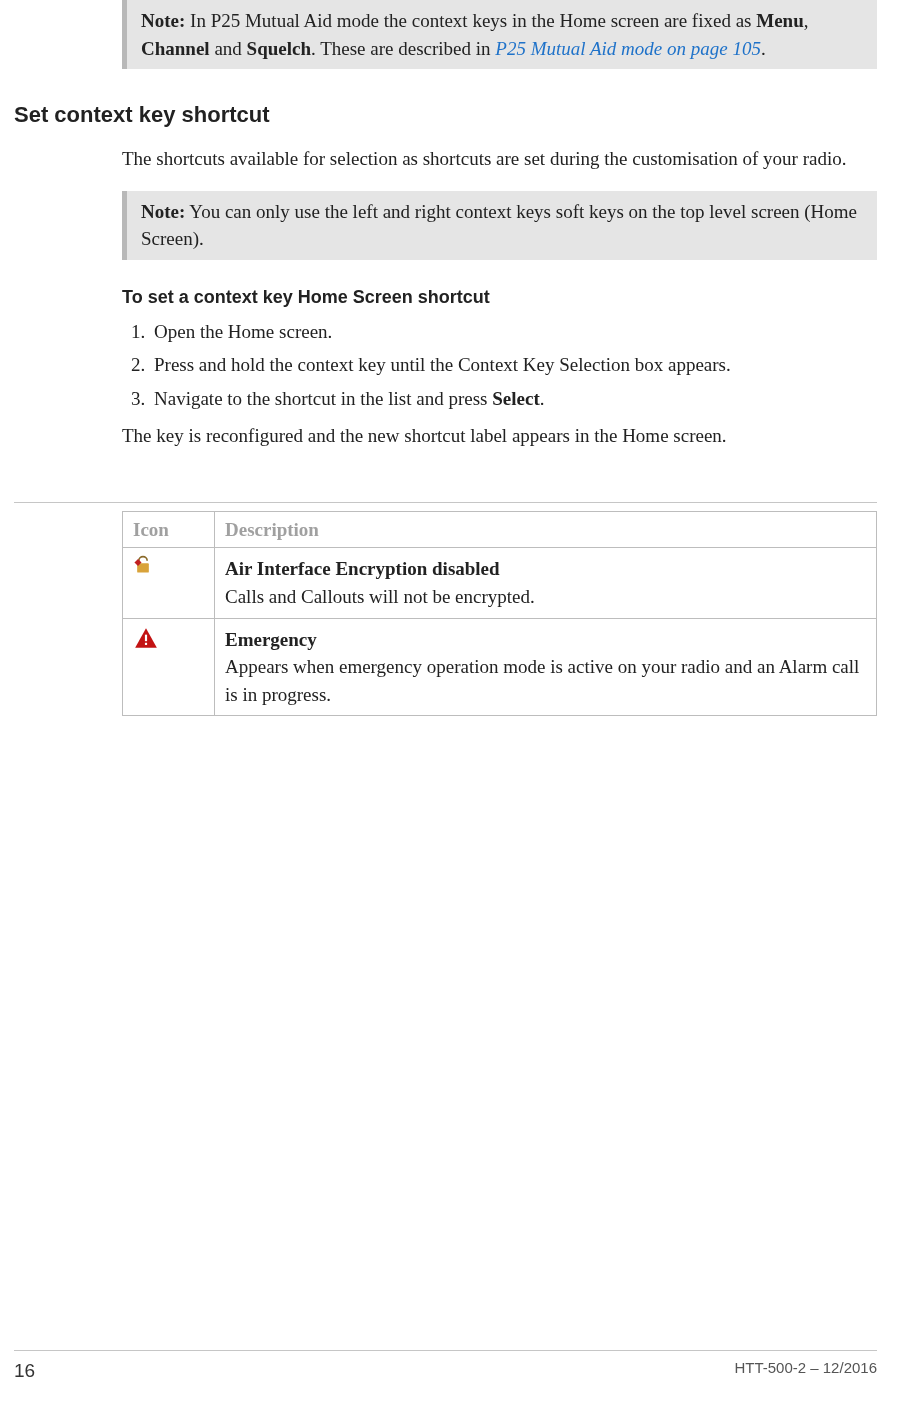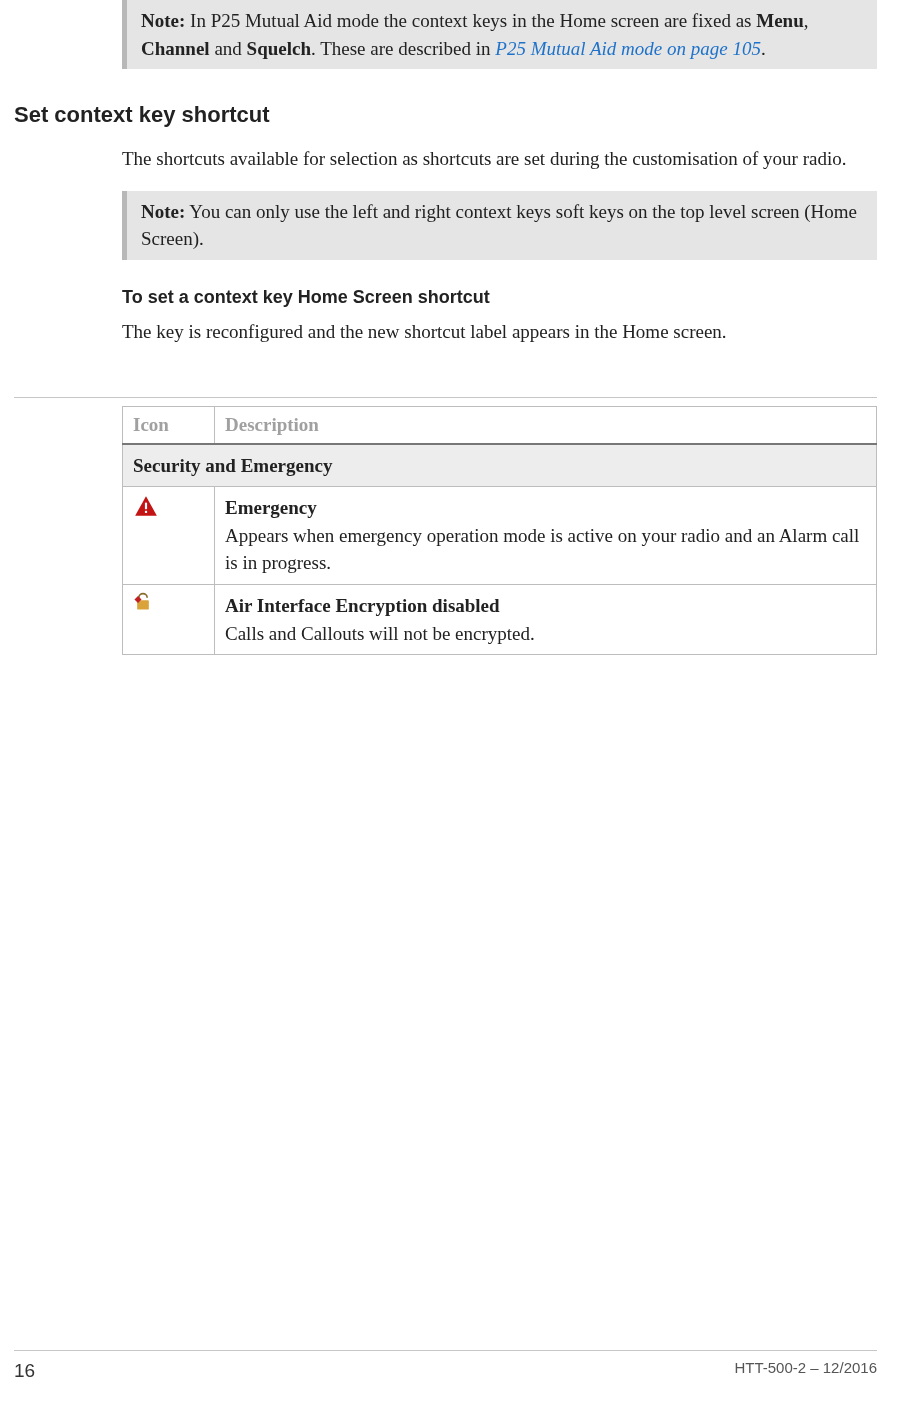--- a/index.html
+++ b/index.html
@@ -129,67 +129,69 @@
 
   <div class="indent">
     <p class="body-text">The shortcuts available for selection as shortcuts are set during the customisation of your radio.</p>
 
     <div class="note-box">
       <span class="note-label">Note:</span><span>  You can only use the left and right context keys soft keys on the top level screen (Home Screen).</span>
     </div>
 
     <h2 class="subhead">To set a context key Home Screen shortcut</h2>
 
+    <ol class="steps">
+      <li>Open the Home screen.</li>
+      <li>Press and hold the context key until the Context Key Selection box appears.</li>
+      <li><span>Navigate to the shortcut in the list and press </span><b>Select</b><span>.</span></li>
+    </ol>
 
     <p class="body-text">The key is reconfigured and the new shortcut label appears in the Home screen.</p>
   </div>
 
   <hr class="hr-section">
 
   <div class="indent">
 
     <table class="icon-table">
       <tbody>
           <tr>
         <th class="icon-cell">Icon</th>
         <th>Description</th>
       </tr>
-      <tr class="group-row">
-        <td colspan="2">Security and Emergency</td>
+      <tr>
+        <td class="icon-cell">
+          <span class="lock-icon">
+            <svg viewBox="0 0 24 24" width="20" height="20">
+              <path d="M7 10 V7 a5 5 0 0 1 10 0" fill="none" stroke="#8a6a2a" stroke-width="2"></path>
+              <rect x="5" y="10" width="14" height="11" rx="1" fill="#d9a33a"></rect>
+              <rect x="3" y="6" width="6" height="6" fill="#c02020" transform="rotate(45 6 9)"></rect>
+            </svg>
+          </span>
+        </td>
+        <td>
+          <b>Air Interface Encryption disabled</b><br>
+          <span>Calls and Callouts will not be encrypted.</span>
+        </td>
       </tr>
       <tr>
         <td class="icon-cell">
           <span class="emerg-icon">
             <svg viewBox="0 0 24 24" width="26" height="26">
               <path d="M12 2 L22 20 L2 20 Z" fill="#c31313"></path>
               <rect x="11" y="8" width="2" height="6" fill="#fff"></rect>
               <rect x="11" y="15.5" width="2" height="2" fill="#fff"></rect>
             </svg>
           </span>
         </td>
         <td>
           <b>Emergency</b><br>
           <span>Appears when emergency operation mode is active on your radio and an Alarm call is in progress.</span>
         </td>
       </tr>
-      <tr>
-        <td class="icon-cell">
-          <span class="lock-icon">
-            <svg viewBox="0 0 24 24" width="20" height="20">
-              <path d="M7 10 V7 a5 5 0 0 1 10 0" fill="none" stroke="#8a6a2a" stroke-width="2"></path>
-              <rect x="5" y="10" width="14" height="11" rx="1" fill="#d9a33a"></rect>
-              <rect x="3" y="6" width="6" height="6" fill="#c02020" transform="rotate(45 6 9)"></rect>
-            </svg>
-          </span>
-        </td>
-        <td>
-          <b>Air Interface Encryption disabled</b><br>
-          <span>Calls and Callouts will not be encrypted.</span>
-        </td>
-      </tr>
     </tbody>
       </table>
   </div>
 
 </div>
 
 <div class="footer">
   <span class="pnum">16</span>
   <span class="doc">HTT-500-2 – 12/2016</span>
 </div>

